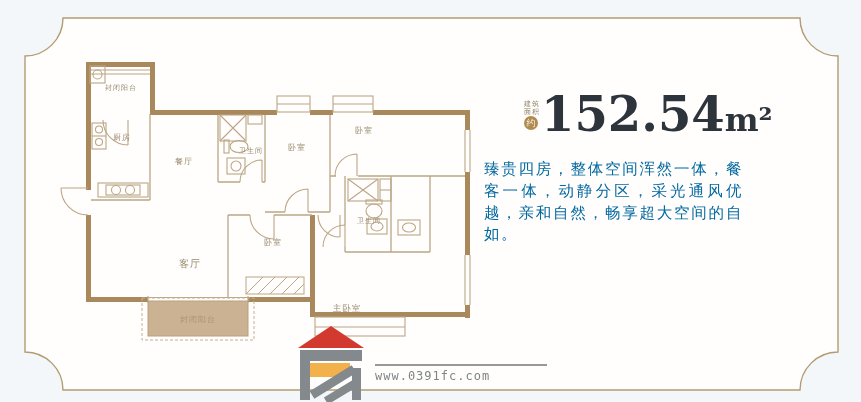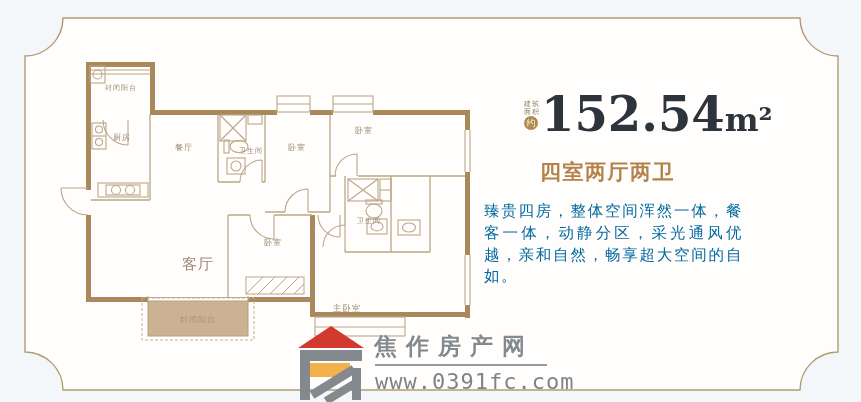--- a/index.html
+++ b/index.html
@@ -50,21 +50,21 @@
   .site-logo{position:absolute;left:296px;top:322px;width:280px;height:80px;}
   .logo-icon{position:absolute;left:0;top:2px;}
   .logo-name{
     position:absolute;left:78px;top:9px;width:184px;
     font-size:23px;font-weight:bold;color:#84898d;letter-spacing:9px;white-space:nowrap;
   }
   .logo-divider{position:absolute;left:79px;top:42px;width:172px;height:2px;background:#97999b;}
   .logo-url{
     position:absolute;left:79px;top:47px;
     font-family:"DejaVu Sans Mono","Liberation Mono",monospace;
-    font-size:22px;color:#7f8487;letter-spacing:1px;white-space:nowrap;
+    font-size:12px;color:#7f8487;letter-spacing:1px;white-space:nowrap;
   }
 </style>
 </head>
 <body>
 
 <div class="layer">
   <svg width="861" height="402" viewBox="0 0 861 402">
     <path d="M 63 18 L 800 18 A 38 38 0 0 0 838 56 L 838 352 A 38 38 0 0 0 800 390
              L 63 390 A 38 38 0 0 0 25 352 L 25 56 A 38 38 0 0 0 63 18 Z" fill="#fffefc" stroke="#b29c72" stroke-width="1.4"></path>
   </svg>
@@ -165,53 +165,51 @@
       <rect x="367" y="219" width="20" height="15"></rect>
       <ellipse cx="377" cy="226.5" rx="6" ry="4.5"></ellipse>
       <rect x="398" y="220" width="22" height="15"></rect>
       <ellipse cx="409" cy="227.5" rx="6.5" ry="4.5"></ellipse>
     </g>
   </svg>
 
   <div id="roomLabels">
       <div class="room-label" style="left: 121px; top: 88px; font-size: 7px;">封闭阳台</div>
       <div class="room-label" style="left: 122px; top: 137px; font-size: 8px; text-align: center;">厨房</div>
-      <div class="room-label" style="left: 184px; top: 147px; font-size: 8px;">餐厅</div>
+      <div class="room-label" style="left: 184px; top: 161px; font-size: 8px;">餐厅</div>
       <div class="room-label" style="left: 251px; top: 151px; font-size: 7px;">卫生间</div>
       <div class="room-label" style="left: 297px; top: 147px; font-size: 8px;">卧室</div>
       <div class="room-label" style="left: 364px; top: 130px; font-size: 8px;">卧室</div>
       <div class="room-label" style="left: 369px; top: 221px; font-size: 7px;">卫生间</div>
       <div class="room-label" style="left: 273px; top: 242px; font-size: 8px;">卧室</div>
-      <div class="room-label" style="left: 198px; top: 264px; font-size: 15px;">客厅</div>
+      <div class="room-label" style="left: 190px; top: 264px; font-size: 10px;">客厅</div>
       <div class="room-label" style="left: 347px; top: 285px; font-size: 8.5px; margin-top: 24px;">主卧室</div>
       <div class="room-label muted" style="left: 198px; top: 319px; font-size: 8px;">封闭阳台</div>
     </div>
 </div>
 
 <div class="info-panel">
   <div class="area-row">
     <div class="area-mini">
       <div>建筑</div>
       <div>面积</div>
     </div>
     <div class="area-badge">约</div>
     <div class="area-value">
       <span>152.54</span><span class="area-unit">m²</span>
     </div>
   </div>
-  <div class="layout-title">四室两厅两卫</div>
   <div class="description">臻贵四房，整体空间浑然一体，餐客一体，动静分区，采光通风优越，亲和自然，畅享超大空间的自如。</div>
 </div>
 
 <div class="site-logo">
   <svg class="logo-icon" width="70" height="78" viewBox="0 0 70 78">
     <polygon points="2,24 68,24 35,2" fill="#d23a30"></polygon>
     <rect x="4" y="26" width="62" height="11" fill="#84898d"></rect>
     <rect x="4" y="26" width="10" height="50" fill="#84898d"></rect>
     <rect x="14" y="39" width="40" height="14" fill="#f2b14b"></rect>
     <path d="M16 71 L58 45" stroke="#84898d" stroke-width="9" fill="none"></path>
     <path d="M30 77 L58 60" stroke="#84898d" stroke-width="8" fill="none"></path>
     <rect x="56" y="44" width="9" height="32" fill="#84898d"></rect>
   </svg>
-  <div class="logo-name">焦作房产网</div>
   <div class="logo-divider"></div>
   <div class="logo-url">www.0391fc.com</div>
 </div>
 
 </body></html>

